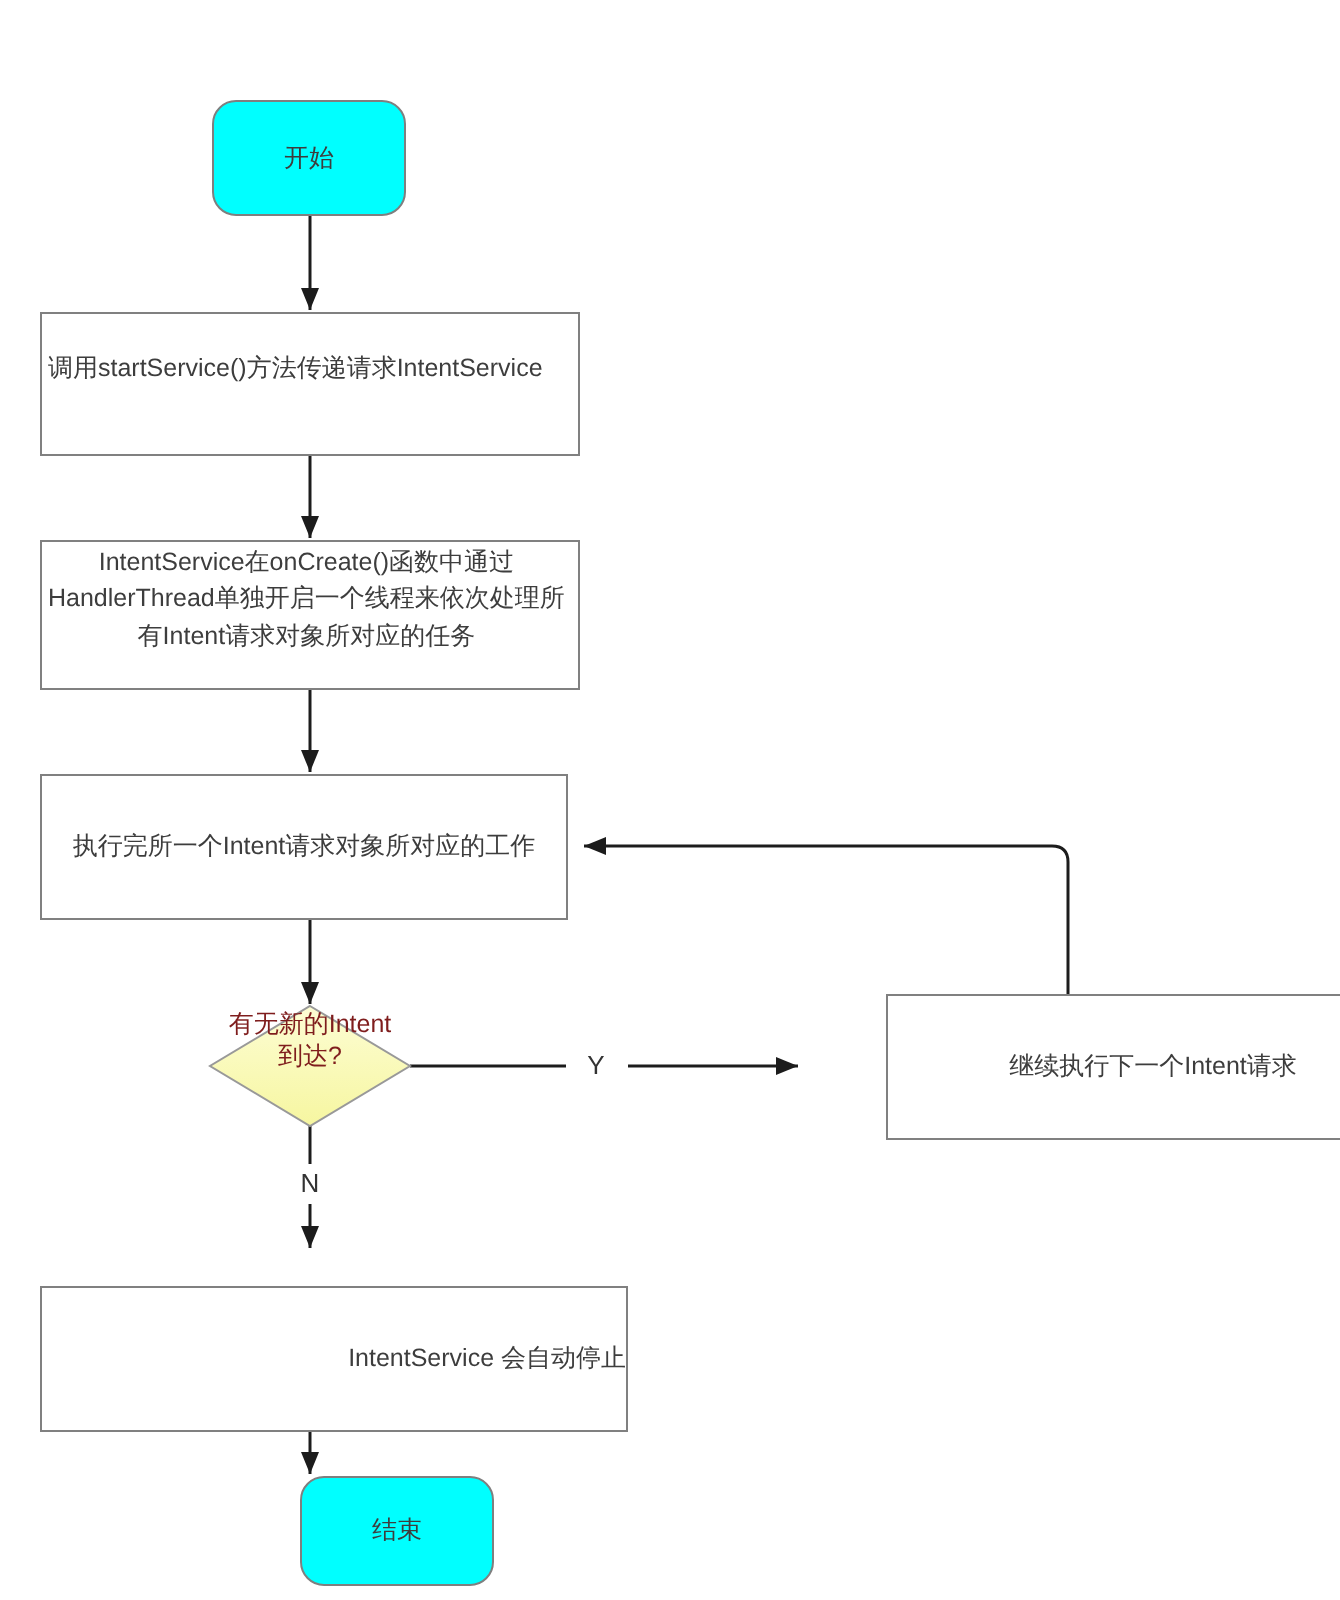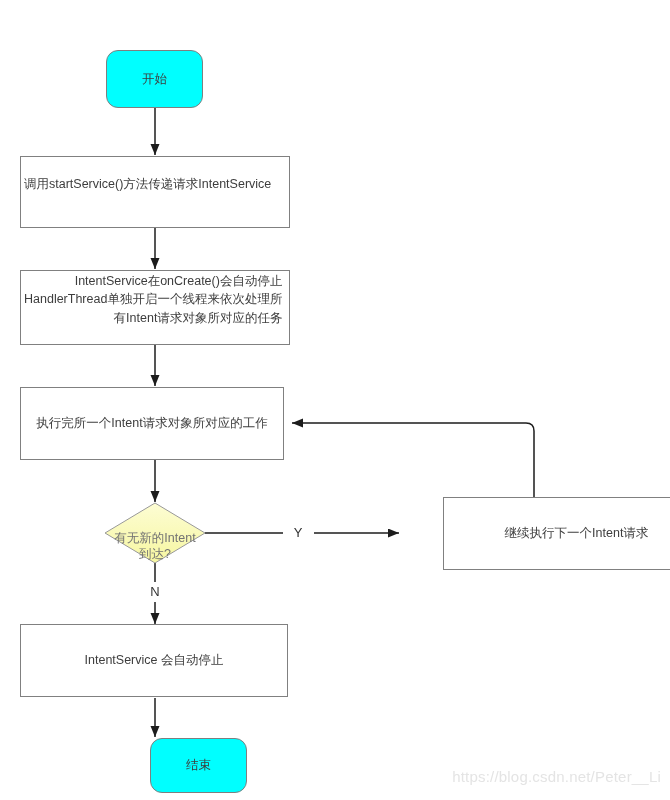--- a/index.html
+++ b/index.html
@@ -38,30 +38,30 @@
     border: 1px solid #7f7f7f;
     border-radius: 12px;
   }
   .process {
     background: #ffffff;
     border: 1px solid #808080;
     text-align: center;
   }
   .process.left-text {
     justify-content: flex-start;
-    text-align: right;
+    text-align: center;
     padding: 2px 2px 18px 3px;
   }
   .decision-label {
     position: absolute;
     display: flex;
-    align-items: flex-end;
+    align-items: flex-start;
     justify-content: center;
     text-align: center;
-    color: #737373;
+    color: #7f1d1d;
     font-size: 12.5px;
     line-height: 1.3;
     white-space: pre-line;
   }
   .branch-label {
     position: absolute;
     color: #333333;
     font-size: 13px;
     text-align: center;
   }
@@ -108,44 +108,43 @@
 
   <div class="node terminal" style="left:106px; top:50px; width:97px; height:58px;">
     <span>开始</span>
   </div>
 
   <div class="node process left-text" style="left:20px; top:156px; width:270px; height:72px;">
     <span>调用startService()方法传递请求IntentService</span>
   </div>
 
   <div class="node process left-text" style="left:20px; top:270px; width:270px; height:75px;">
-    <span>IntentService在onCreate()会自动停止
+    <span>IntentService在onCreate()函数中通过
 HandlerThread单独开启一个线程来依次处理所
 有Intent请求对象所对应的任务</span>
   </div>
 
   <div class="node process" style="left:20px; top:387px; width:264px; height:73px;">
     <span>执行完所一个Intent请求对象所对应的工作</span>
   </div>
 
   <div class="decision-label" style="left:103px; top:504px; width:104px; height:58px;">
     <span>有无新的Intent
 到达?</span>
   </div>
 
   <div class="branch-label" style="left:288px; top:525px; width:20px;">Y</div>
   <div class="branch-label" style="left:145px; top:584px; width:20px;">N</div>
 
   <div class="node process" style="left:400px; top:497px; width:267px; height:73px;margin-left:43px;">
     <span>继续执行下一个Intent请求</span>
   </div>
 
-  <div class="node process" style="left:20px; top:624px; width:268px; height:73px;">
+  <div class="node process" style="left:20px; top:643px; width:294px; height:73px;justify-content:flex-end;">
     <span>IntentService 会自动停止</span>
   </div>
 
   <div class="node terminal" style="left:106px; top:738px; width:97px; height:55px;margin-left:44px;">
     <span>结束</span>
   </div>
 
-  <div class="watermark">https://blog.csdn.net/Peter__Li</div>
 
 </div>
 
 </body></html>

